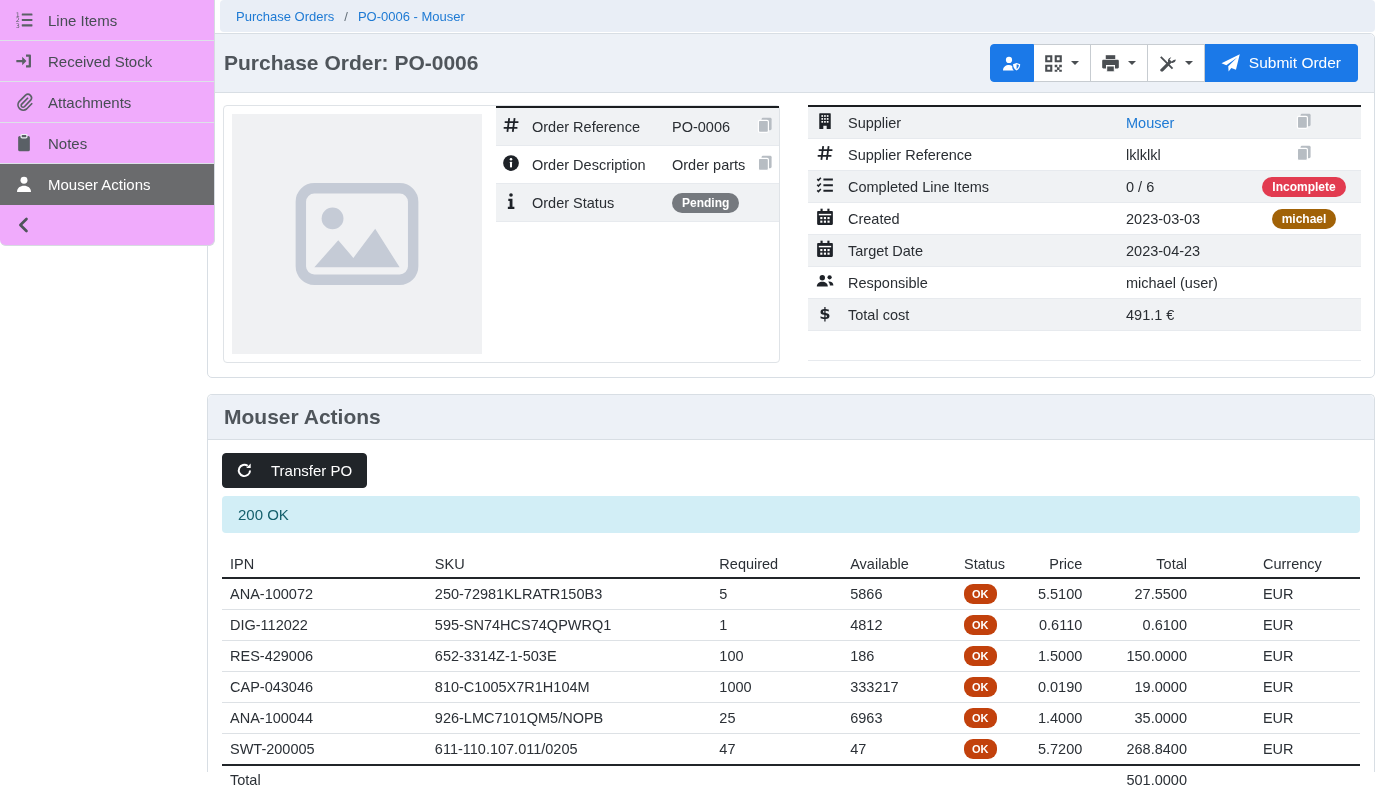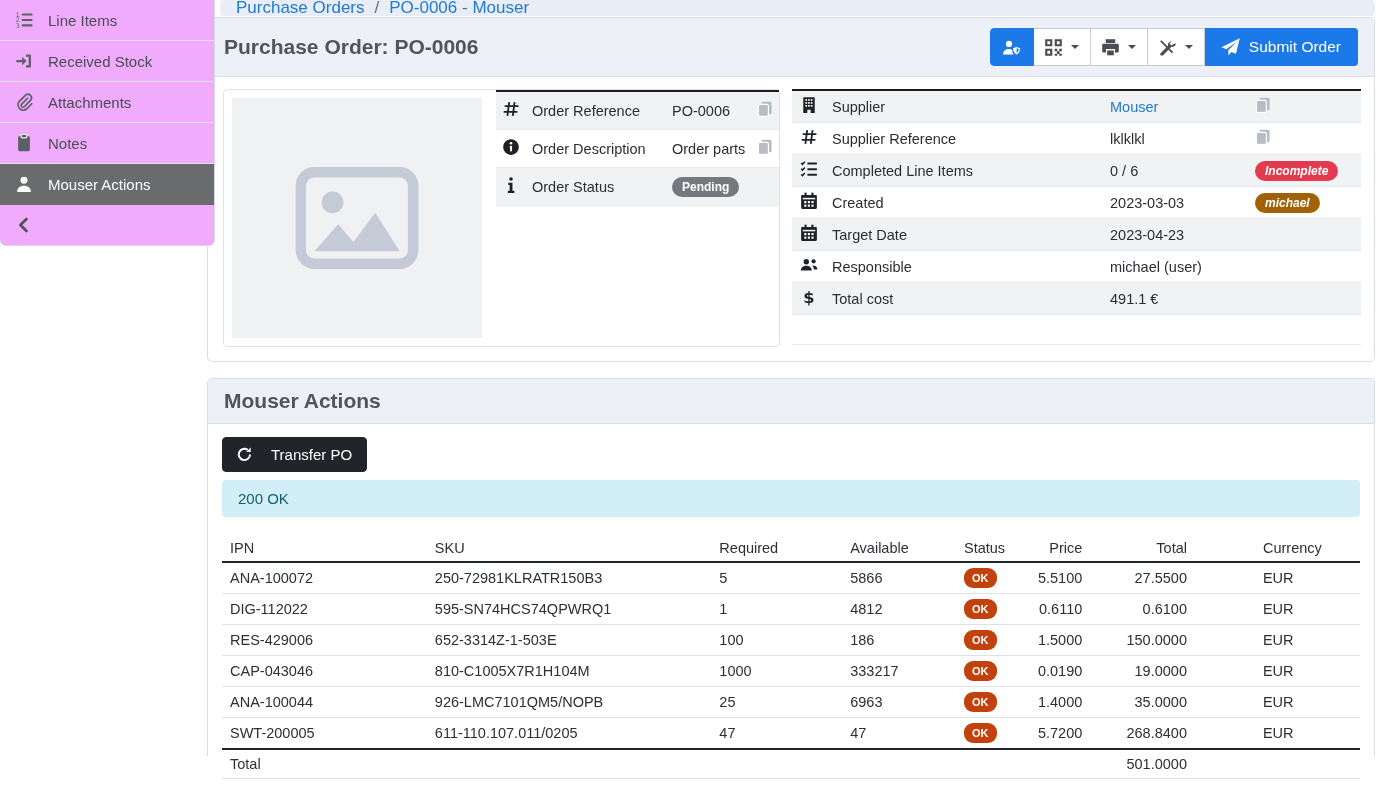--- a/index.html
+++ b/index.html
@@ -13,22 +13,22 @@
     font-size:15px; color:#474d54; border-bottom:1px solid #dde2e8; cursor:pointer; }
   .side-item .icon { color:#5a6066; }
   .side-item.selected { background:#6a6b6d; color:#fff; border-color:#6a6b6d; }
   .side-item.selected .icon { color:#fff; }
   .side-collapse { display:flex; align-items:center; height:40px; padding:0 15px; color:#4f545a; cursor:pointer; }
   .icon svg { width:18px; height:18px; display:block; }
   .icon { display:inline-flex; }
 
   
   .main { margin-left:207px; padding-right:8px; }
-  .crumb-bar { margin-left:13px; height:16px; background:#e9eef6; border-radius:4px;
-    display:flex; align-items:center; padding-left:16px; font-size:17px; }
+  .crumb-bar { margin-left:13px; height:32px; background:#e9eef6; border-radius:4px;
+    display:flex; align-items:center; padding-left:16px; font-size:13px; }
   .crumb-bar a { color:#1e7ad4; text-decoration:none; }
   .crumb-sep { color:#66707a; margin:0 10px; }
 
   .panel { border:1px solid #d8dee4; border-radius:5px; background:#fff; margin-top:1px; }
   .panel-header { background:#edf1f7; border-bottom:1px solid #d8dee4; border-radius:5px 5px 0 0;
     padding:10px 16px; display:flex; align-items:center; justify-content:space-between; }
   .panel-title { font-size:21px; font-weight:600; color:#4f555b; }
 
   
   .btn-group { display:flex; }
@@ -36,39 +36,39 @@
     border:1px solid transparent; font-size:15.5px; cursor:pointer; background:#fff; }
   .btn .icon svg { width:19px; height:19px; }
   .btn-blue { background:#1b79e8; border-color:#1b79e8; color:#fff; }
   .btn-light { background:#fff; border-color:#c7ccd1; color:#4a4e52; border-left-width:0; }
   .btn-first { border-radius:4px 0 0 4px; width:44px; }
   .btn-last { border-radius:0 4px 4px 0; padding:0 16px; gap:9px; border-left-width:0; }
   .btn-mid { width:57px; gap:8px; }
   .caret { width:0; height:0; border:4px solid transparent; border-top-color:#4a4e52; transform:translateY(2px); }
 
   
-  .po-body { display:flex; gap:12px; padding:12px 13px 14px 15px; }
+  .po-body { display:flex; gap:28px; padding:12px 13px 14px 15px; }
   .img-card { flex:0 0 557px; border:1px solid #dfe3e7; border-radius:4px; padding:8px 0 8px 8px;
     display:flex; gap:14px; align-self:flex-start; height:258px; }
   .img-ph { width:250px; height:240px; background:#f0f1f3; display:flex; align-items:center;
     justify-content:center; color:#c5cbd6; }
   .img-ph svg { width:130px; height:104px; }
   .tbl-wrap { flex:1; margin:-8px 0; }
   .supplier-wrap { flex:1; align-self:flex-start; }
 
   
   .info-table { width:100%; border-collapse:collapse; border-top:2px solid #1a1d20;
     font-size:14.5px; color:#2a2e33; table-layout:fixed; }
   .info-table tr { border-bottom:1px solid #e7eaee; }
   .info-table tr:nth-child(odd) { background:#f0f2f4; }
   .info-table td { padding:5px 6px; vertical-align:middle; overflow:hidden; white-space:nowrap; }
   .roomy td { padding:8px 6px; }
   .info-table td.ic { text-align:center; color:#1e2228; }
   .info-table td.ic .icon { margin:0 auto; }
-  .info-table td.ex { text-align:left; padding-right:8px;font-style:italic; }
+  .info-table td.ex { text-align:center; padding-right:8px; }
   .info-table tr.empty-row td { height:30px; }
   .lnk { color:#1e7ad4; text-decoration:none; }
   .copy-btn { background:none; border:none; cursor:pointer; color:#b7bdc3; padding:0; }
   .copy-btn svg { width:16px; height:16px; display:block; }
 
   
   .pill { display:inline-block; color:#fff; font-weight:bold; font-size:12px;
     padding:2px 10px; border-radius:10px; line-height:16px; }
   .pill-secondary { background:#75797e; }
   .pill-danger { background:#e23b50; }

